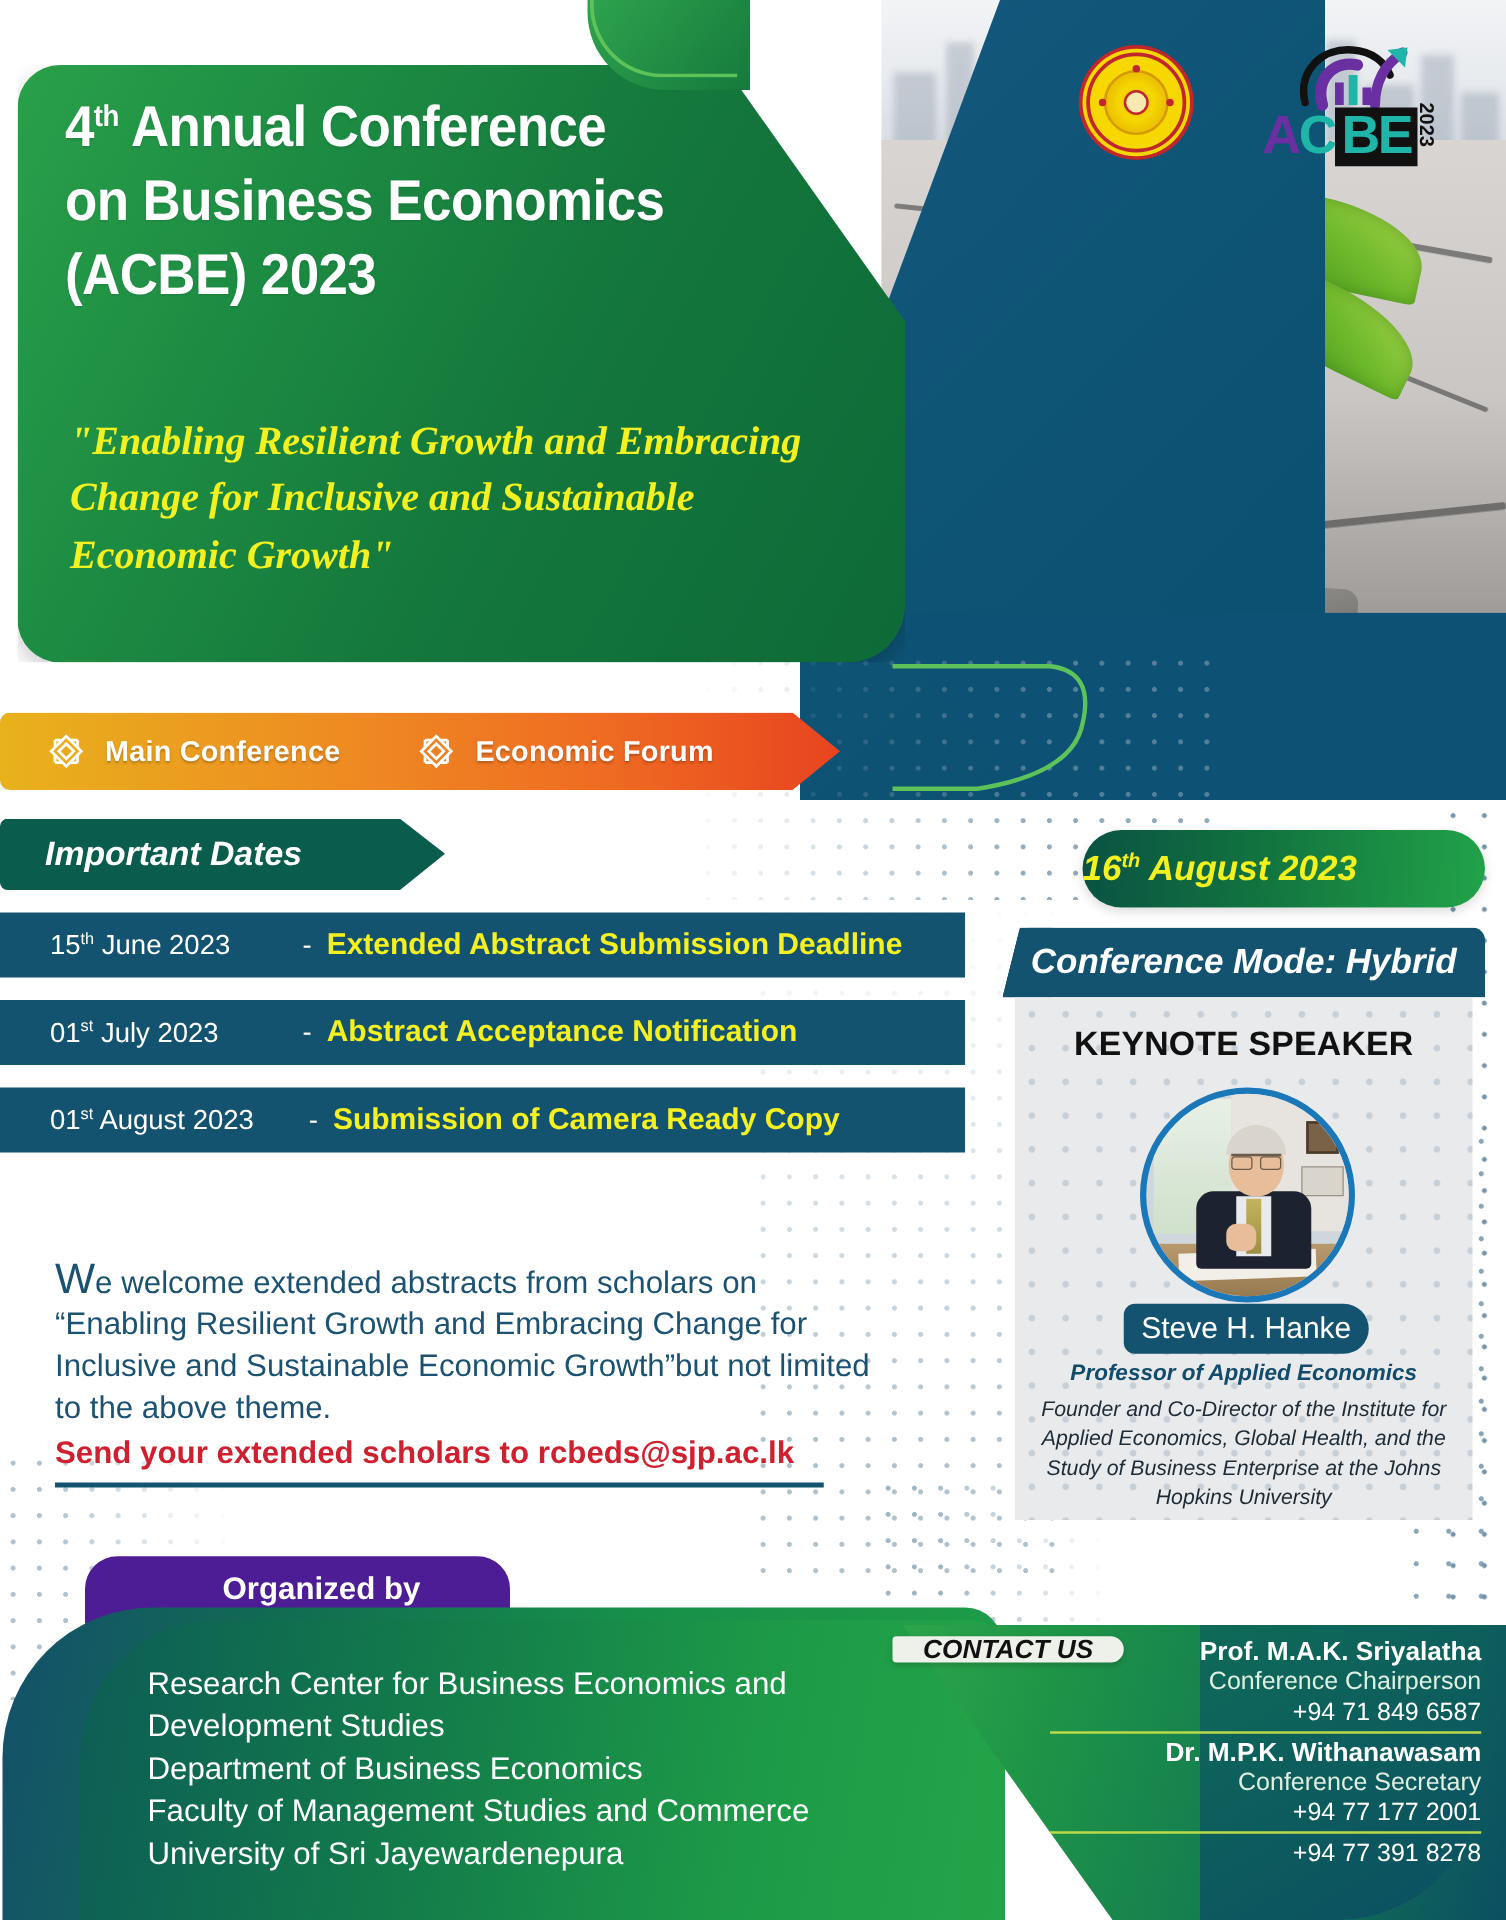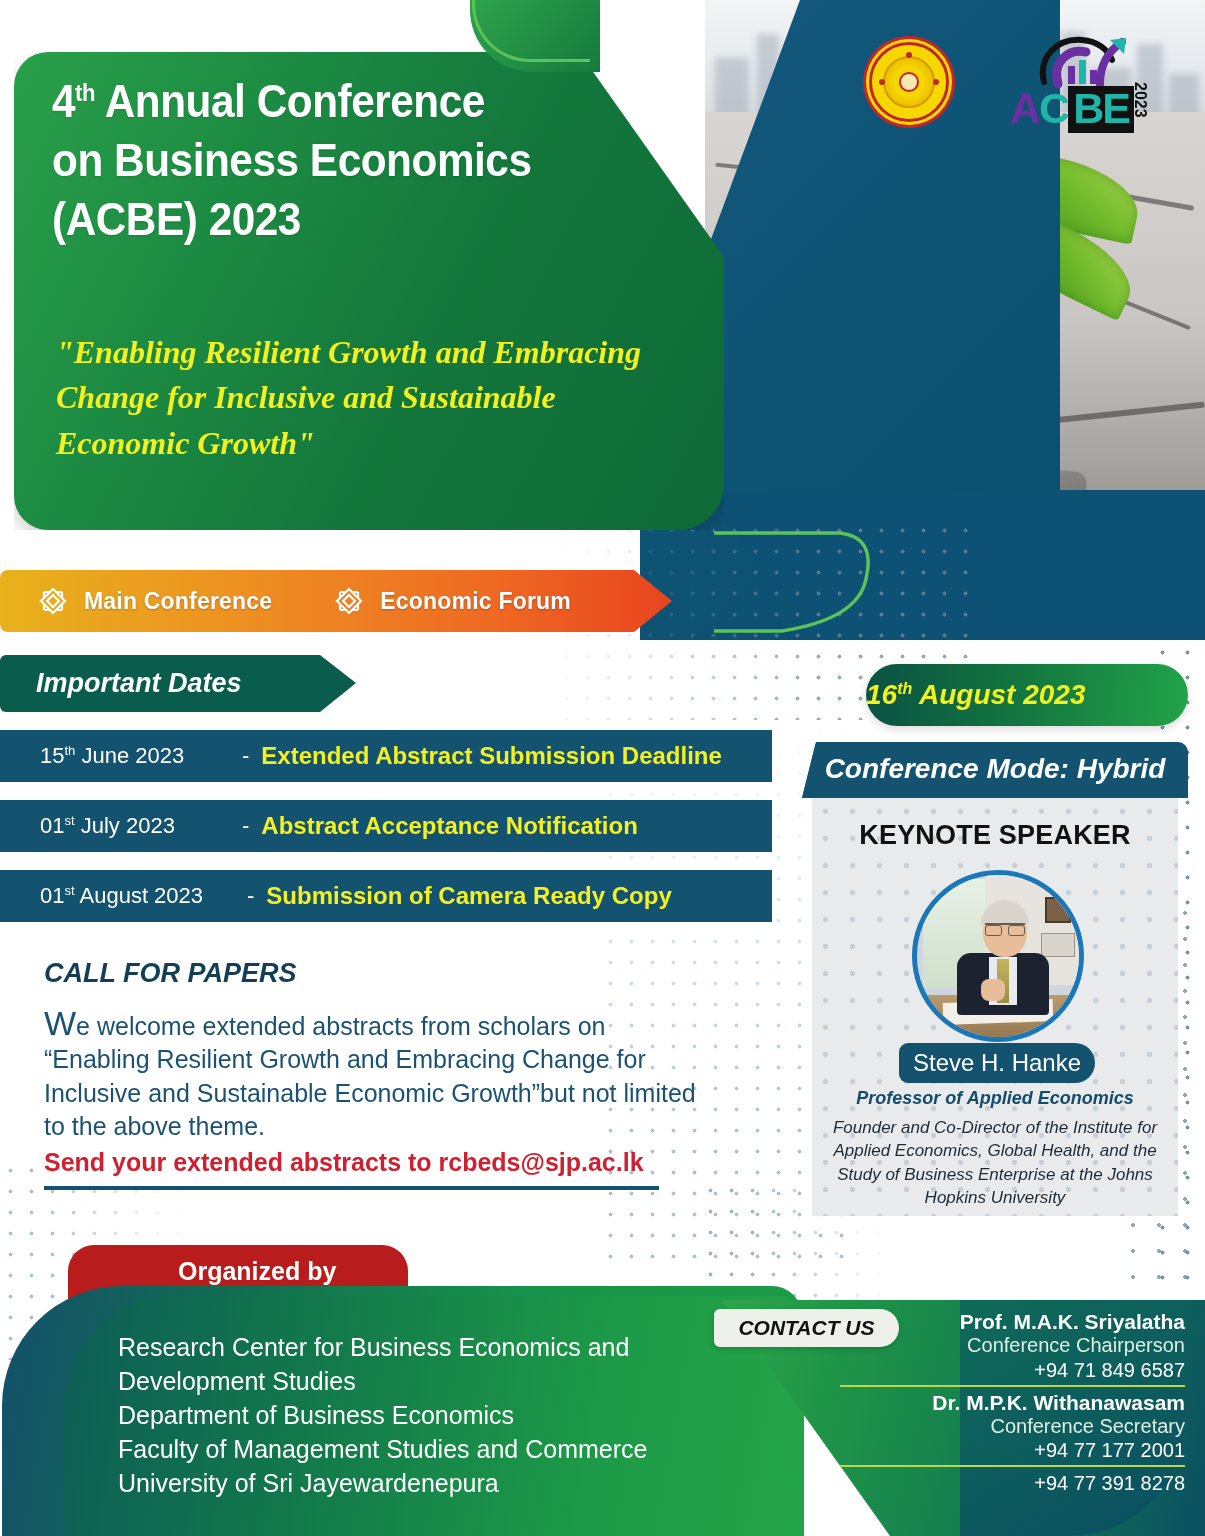--- a/index.html
+++ b/index.html
@@ -284,21 +284,21 @@
     color:#124b6b; font-size:18px; font-weight:bold; font-style:italic;
   }
   .speaker-bio {
     position:absolute; left:16px; right:16px; top:318px; text-align:center;
     color:#1c2b36; font-size:17px; font-style:italic; line-height:1.38;
   }
 
   
   .org-head {
     position:absolute; left:68px; top:1245px; width:340px; height:54px;
-    background:#b91c1c; border-radius:26px 26px 0 0;
+    background:#4c1d95; border-radius:26px 26px 0 0;
   }
   .org-head span {
     position:absolute; left:110px; top:12px;
     color:#fff; font-size:25px; font-weight:bold;
   }
   .org-panel {
     position:absolute; left:2px; top:1286px; width:800px; height:250px;
     background:linear-gradient(100deg,#14506b 0%, #116b52 26%, #17904a 60%, #1f9d47 100%);
     border-radius:120px 30px 0 0;
   }
@@ -318,21 +318,21 @@
     background:linear-gradient(105deg,#2fa84c 0%, #1f9547 26%, #137a52 62%, #0b4f62 100%);
     border-radius:0 0 0 0;
     clip-path:polygon(22px 0, 505px 0, 505px 236px, 190px 236px);
   }
   .contact-round {
     position:absolute; left:960px; top:1300px; width:225px; height:236px;
     background:linear-gradient(150deg,#0f6a58,#0b4f62);
     border-radius:0 0 115px 0;
   }
   .contact-chip {
-    position:absolute; left:714px; top:1309px; width:185px; height:38px;
+    position:absolute; left:714px; top:1309px; width:185px; height:21px;
     background:#eef1ea; border-radius:6px 20px 20px 6px;
     display:flex; align-items:center; justify-content:center;
     box-shadow:0 2px 5px rgba(0,0,0,.18);
   }
   .contact-chip span { font-size:21px; font-weight:bold; font-style:italic; color:#111; }
   .contacts {
     position:absolute; left:840px; top:1310px; width:345px; text-align:right;
   }
   .c-name { color:#fff; font-size:21px; font-weight:bold; line-height:1.16; }
   .c-role { color:#dff0e2; font-size:20px; line-height:1.16; }
@@ -472,23 +472,22 @@
     <span class="d-date"><span>01</span><sup>st</sup><span> July 2023</span></span>
     <span class="d-dash">-</span>
     <span class="d-label">Abstract Acceptance Notification</span>
   </div>
   <div class="date-row r3">
     <span class="d-date"><span>01</span><sup>st</sup><span> August 2023</span></span>
     <span class="d-dash">-</span>
     <span class="d-label">Submission of Camera Ready Copy</span>
   </div>
 
-  <div class="cfp-title">CALL FOR PAPERS</div>
   <div class="cfp-body"><span class="dropcap">W</span><span>e welcome extended abstracts from scholars on “Enabling Resilient Growth and Embracing Change for Inclusive and Sustainable Economic Growth”but not limited to the above theme.</span></div>
-  <div class="cfp-mail">Send your extended abstracts to rcbeds@sjp.ac.lk</div>
+  <div class="cfp-mail">Send your extended scholars to rcbeds@sjp.ac.lk</div>
 
   <div class="date-pill">
     <span><span>16</span><sup>th</sup><span> August 2023</span></span>
   </div>
   <div class="mode-bar">
     <span>Conference Mode: Hybrid</span>
   </div>
 
   <div class="speaker-card">
     <div class="speaker-dots"></div>

